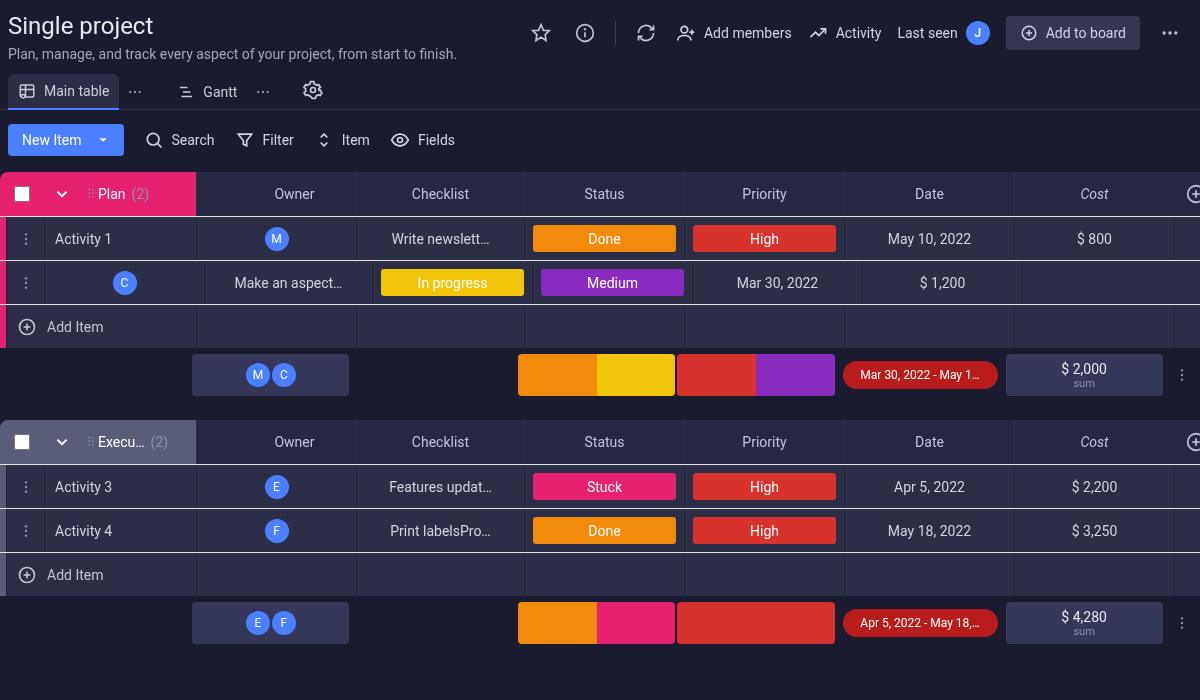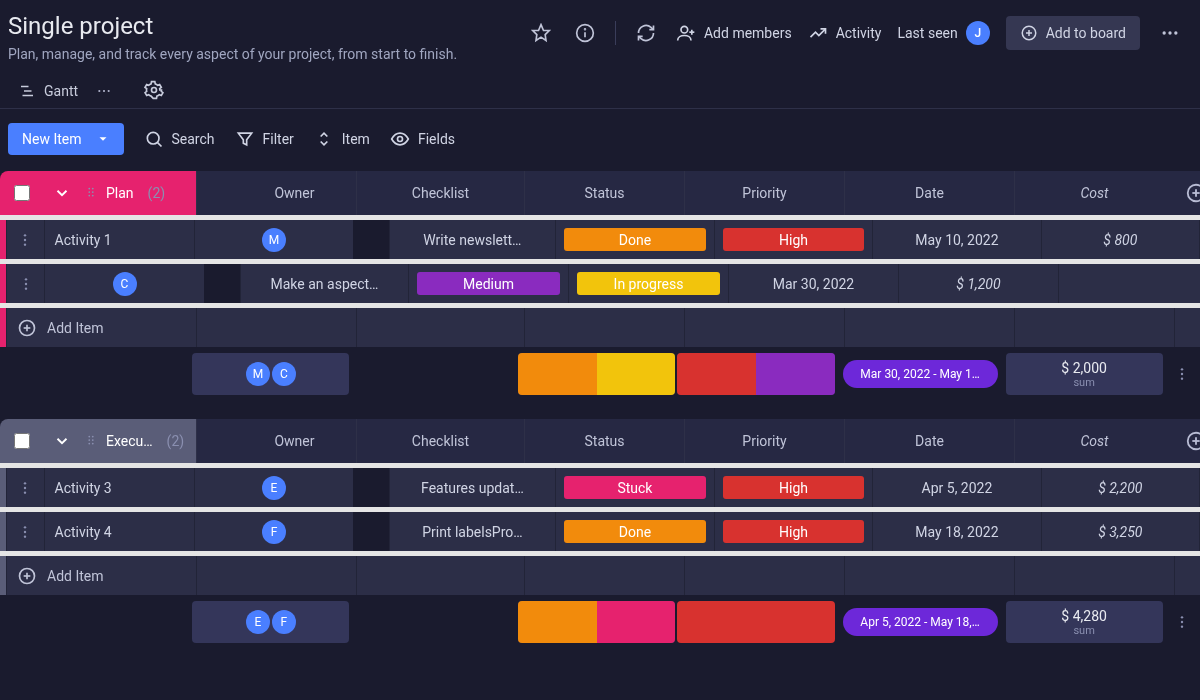--- a/index.html
+++ b/index.html
@@ -125,21 +125,21 @@
   .gh-handle {
     width: 44px; display:flex; align-items:center; justify-content:center;
   }
   .gh-collapse {
     width: 36px; display:flex; align-items:center; justify-content:center; cursor:pointer;
   }
   .gh-handle input[type=checkbox]{
     width:16px; height:16px; accent-color:#4a7fff;
   }
   .gh-name {
-    display:flex; align-items:center; gap:8px;
+    display:flex; align-items:center; 
     padding: 0 8px 0 4px;
     flex:0 0 auto;
     justify-content:flex-end;
   }
   .gh-grip { color:#8a8fb0; }
   .gh-count { color:#8a8fb0; margin-left:6px;}
   .col-head {
     display:flex; align-items:center; justify-content:center;
     color:#c0c4d8;
     border-left:1px solid #2e3048;
@@ -158,40 +158,40 @@
   .gh-grey .gh-left,
   .gh-grey .gh-name-wrap { background:#5a5d78; color:#fff; }
   .gh-name-wrap{
     display:flex; align-items:center;
     flex:0 0 116px;
   }
   .gh-row-bg { background:#262843; display:flex; flex:1; }
   
   .row {
     display:flex; align-items:stretch; height:44px;
-    border-top:5px solid #e5e5e5;
+    border-top:1px solid #e5e5e5;
   }
   .row-accent { width:6px; }
   .pink-accent { background:#e6226e; }
   .grey-accent { background:#5a5d78; }
   .row-cell {
     display:flex; align-items:center;
     background:#2c2e47;
     border-left:1px solid #222438;
     color:#d0d4e4;
     overflow:hidden; white-space:nowrap;
   }
   .cell-drag { width:38px; justify-content:center; color:#8a8fb0; cursor:grab;}
   .cell-name { width:152px; padding:0 10px; cursor:pointer;}
   .cell-owner { width:160px; justify-content:center;}
-  .cell-check { width:168px; padding:0 10px; justify-content:center; text-overflow:ellipsis; overflow:hidden;margin-left:36px;}
+  .cell-check { width:168px; padding:0 10px; justify-content:center; text-overflow:ellipsis; overflow:hidden;}
   .cell-status { width:160px; padding:8px;align-items:center;}
   .cell-prio { width:160px; padding:8px;}
   .cell-date { width:170px; justify-content:center;}
-  .cell-cost { width:160px; justify-content:center;font-style:italic;}
+  .cell-cost { width:160px; justify-content:center;}
   .cell-end { flex:1; }
   .pill {
     width:100%; height:100%;
     display:flex; align-items:center; justify-content:center;
     border-radius:3px;
     color:#fff;
     font-size:14px;
   }
   .avatar-sm {
     width:24px; height:24px; border-radius:50%;
@@ -216,21 +216,21 @@
   }
   .sum-owner{ width:160px; gap:2px;}
   .sum-check{ width:168px; background:transparent;}
   .sum-status{ width:160px; padding:0; overflow:hidden;}
   .sum-prio{ width:160px; padding:0; overflow:hidden;}
   .sum-date{ width:170px; background:transparent; padding:0 6px;}
   .sum-cost{ width:160px; flex-direction:column; gap:0;}
   .sum-cost .amt{ font-size:14px; color:#e8eaf0;}
   .sum-cost .lbl{ font-size:11px; color:#8a8fb0;}
   .date-pill{
-    background:#6d28d9; color:#fff;
+    background:#b91c1c; color:#fff;
     width:100%; height:28px; border-radius:14px;
     display:flex; align-items:center; justify-content:center;
     font-size:12px; padding:0 10px;
     overflow:hidden; text-overflow:ellipsis; white-space:nowrap;
   }
   .bar-split{ display:flex; width:100%; height:100%;}
   .bar-split > div{ height:100%;}
   .sum-menu{ width:36px; display:flex; align-items:center; justify-content:center; color:#8a8fb0; cursor:pointer;}
   .ellip{ text-overflow:ellipsis; overflow:hidden; max-width:100%;}
 </style>
@@ -296,20 +296,38 @@
       <svg viewBox="0 0 24 24" fill="currentColor">
           <circle cx="5" cy="12" r="2"></circle>
           <circle cx="12" cy="12" r="2"></circle>
           <circle cx="19" cy="12" r="2"></circle>
         </svg>
     </div>
   </div>
 </div>
 
 <div class="tabs-row">
+  <div class="tab-group">
+    <div class="tab active">
+      <svg viewBox="0 0 24 24" fill="none" stroke="currentColor" stroke-width="2">
+          <rect x="3" y="4" width="18" height="16" rx="2"></rect>
+          <line x1="3" y1="10" x2="21" y2="10"></line>
+          <line x1="10" y1="4" x2="10" y2="20"></line>
+          <circle cx="7" cy="19" r="2.2" fill="#1a1b2e"></circle>
+        </svg>
+      <span>Main table</span>
+    </div>
+    <div class="triple-dot">
+      <svg viewBox="0 0 24 24" fill="currentColor" width="16" height="16">
+          <circle cx="5" cy="12" r="1.6"></circle>
+          <circle cx="12" cy="12" r="1.6"></circle>
+          <circle cx="19" cy="12" r="1.6"></circle>
+        </svg>
+    </div>
+  </div>
   <div class="tab-group">
     <div class="tab">
       <svg viewBox="0 0 24 24" fill="none" stroke="currentColor" stroke-width="2">
           <line x1="4" y1="6" x2="14" y2="6"></line>
           <line x1="8" y1="12" x2="18" y2="12"></line>
           <line x1="6" y1="18" x2="20" y2="18"></line>
         </svg>
       <span>Gantt</span>
     </div>
     <div class="triple-dot">
@@ -441,25 +459,25 @@
             <circle cx="12" cy="12" r="1.8"></circle>
             <circle cx="12" cy="19" r="1.8"></circle>
           </svg>
         </div>
       <div class="row-cell cell-owner">
         <div class="avatar-sm" style="background:#4a7fff">C</div>
       </div>
       <div class="row-cell cell-check">
           <span class="ellip">Make an aspect…</span>
         </div>
+      <div class="row-cell cell-status">
+        <div class="pill" style="background:#f2c40c">In progress</div>
+      </div>
       <div class="row-cell cell-prio">
         <div class="pill" style="background:#8a2bbf">Medium</div>
-      </div>
-      <div class="row-cell cell-status">
-        <div class="pill" style="background:#f2c40c">In progress</div>
       </div>
       <div class="row-cell cell-date">Mar 30, 2022</div>
       <div class="row-cell cell-cost">$ 1,200</div>
       <div class="row-cell cell-end"></div>
     </div>
       <div class="row add-item-row">
     <div class="row-accent pink-accent"></div>
     <div class="row-cell cell-name" style="width:190px">
       <svg viewBox="0 0 24 24" fill="none" stroke="currentColor" stroke-width="2">
             <circle cx="12" cy="12" r="9"></circle>

